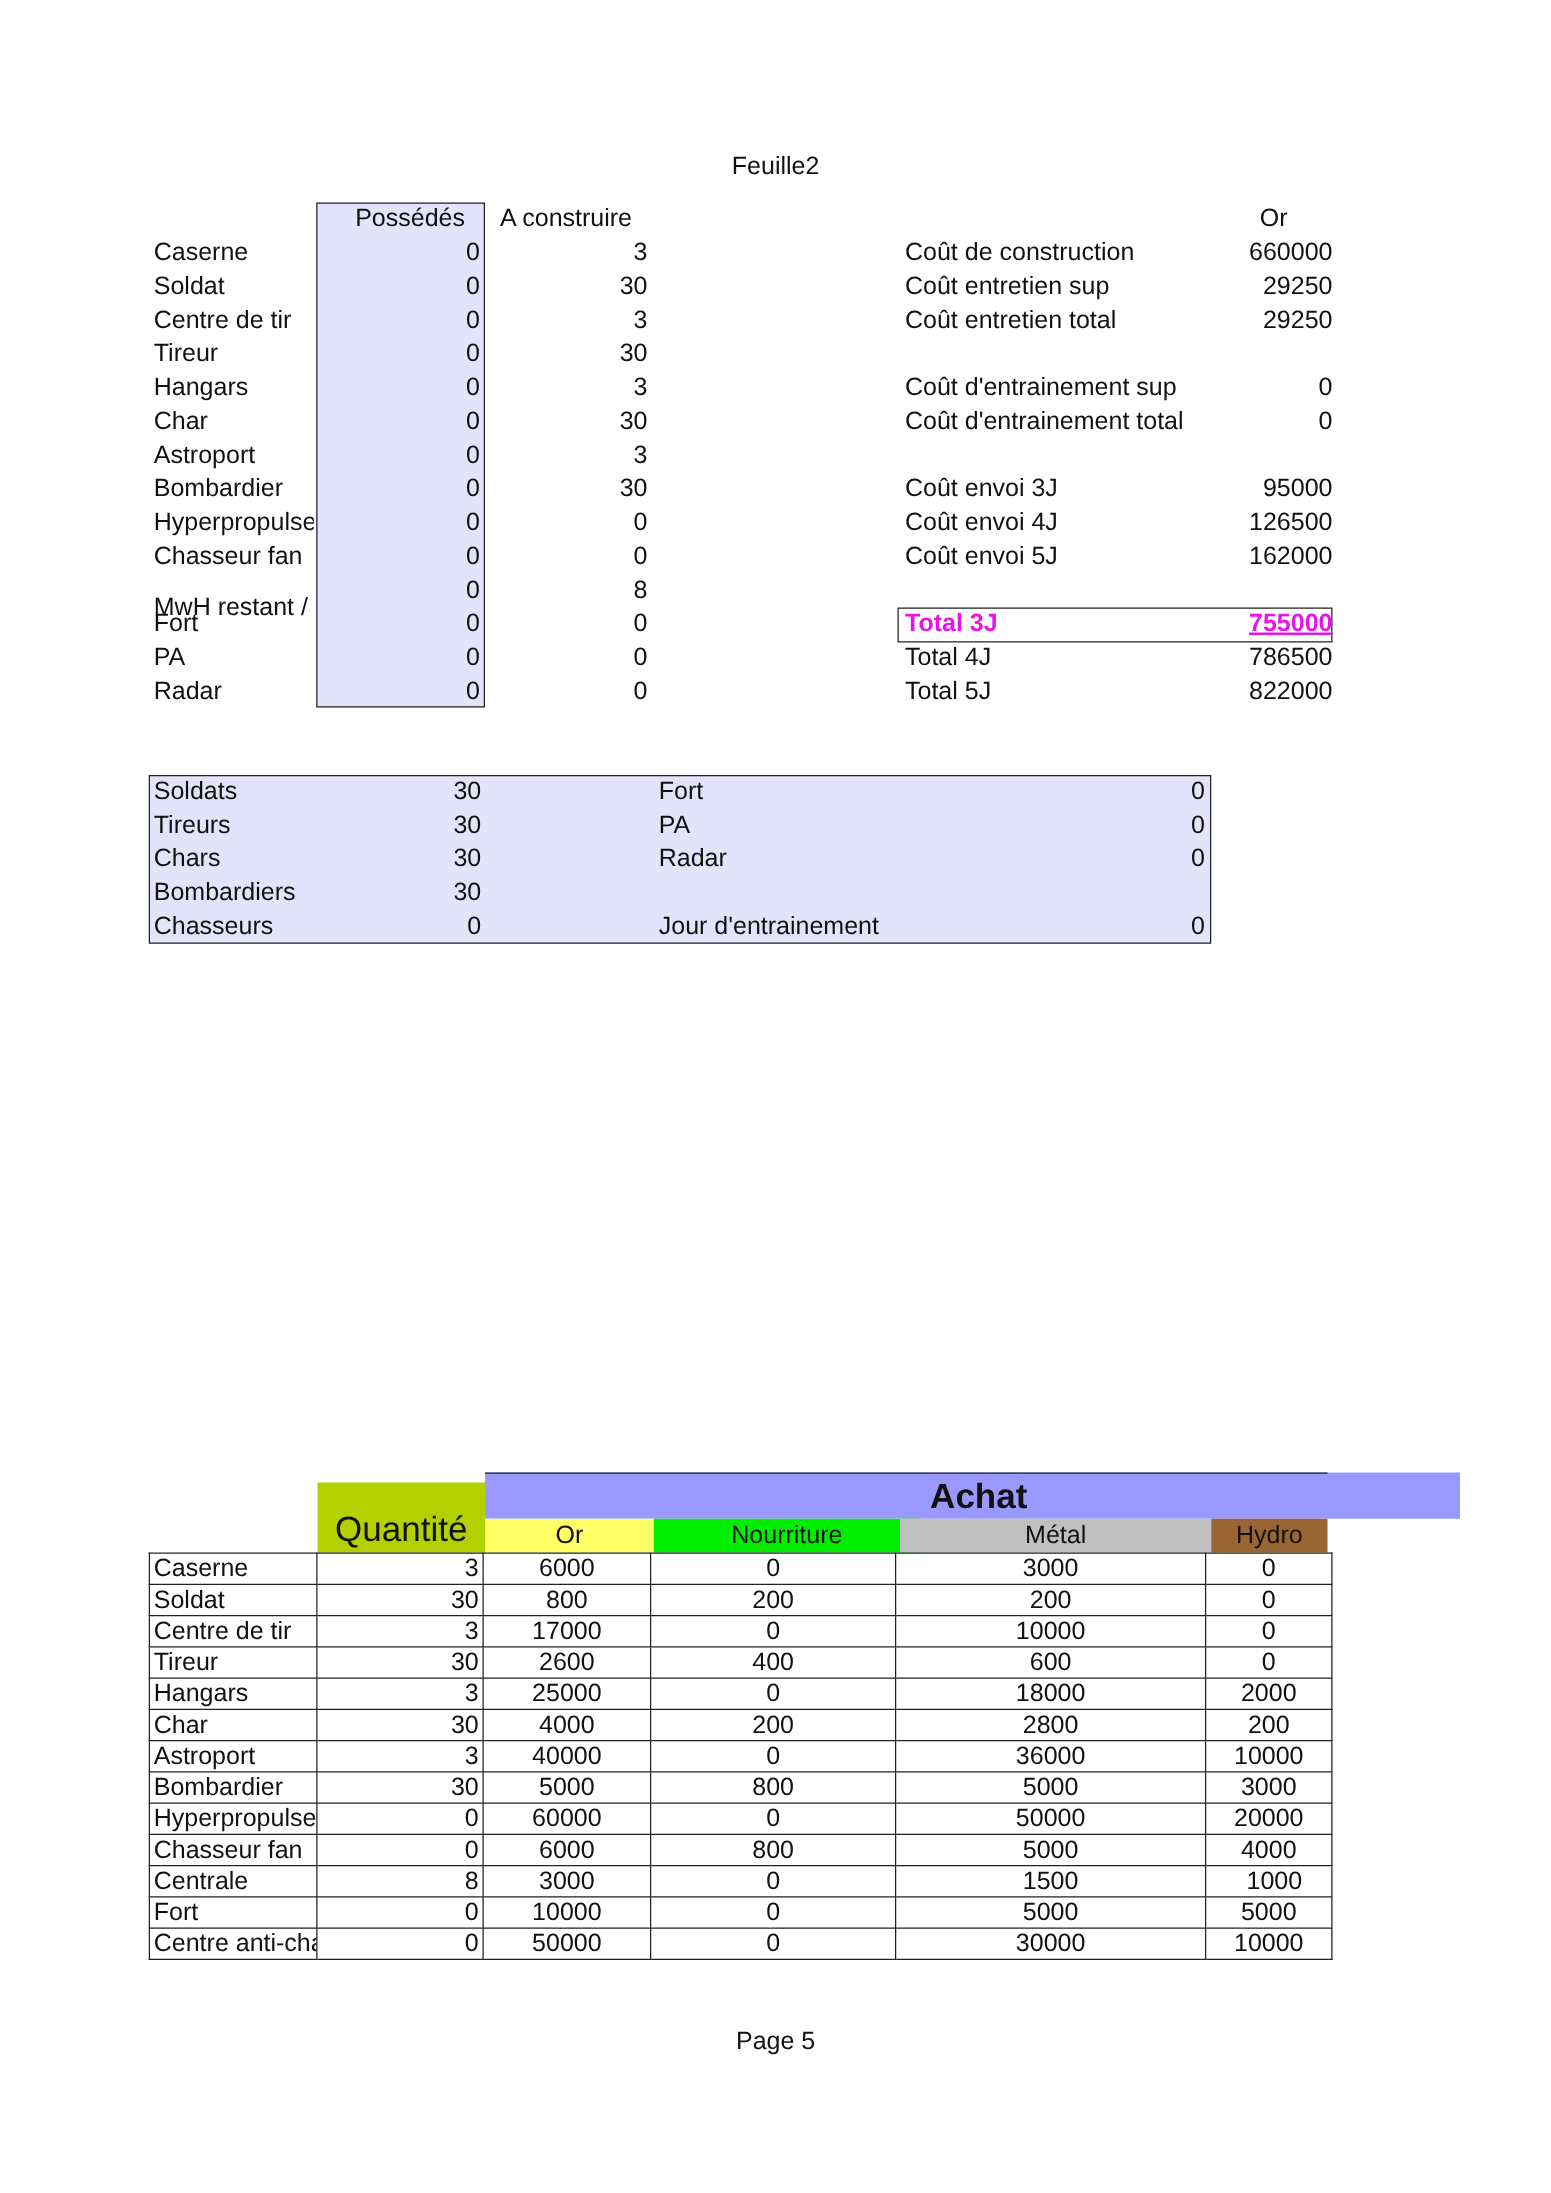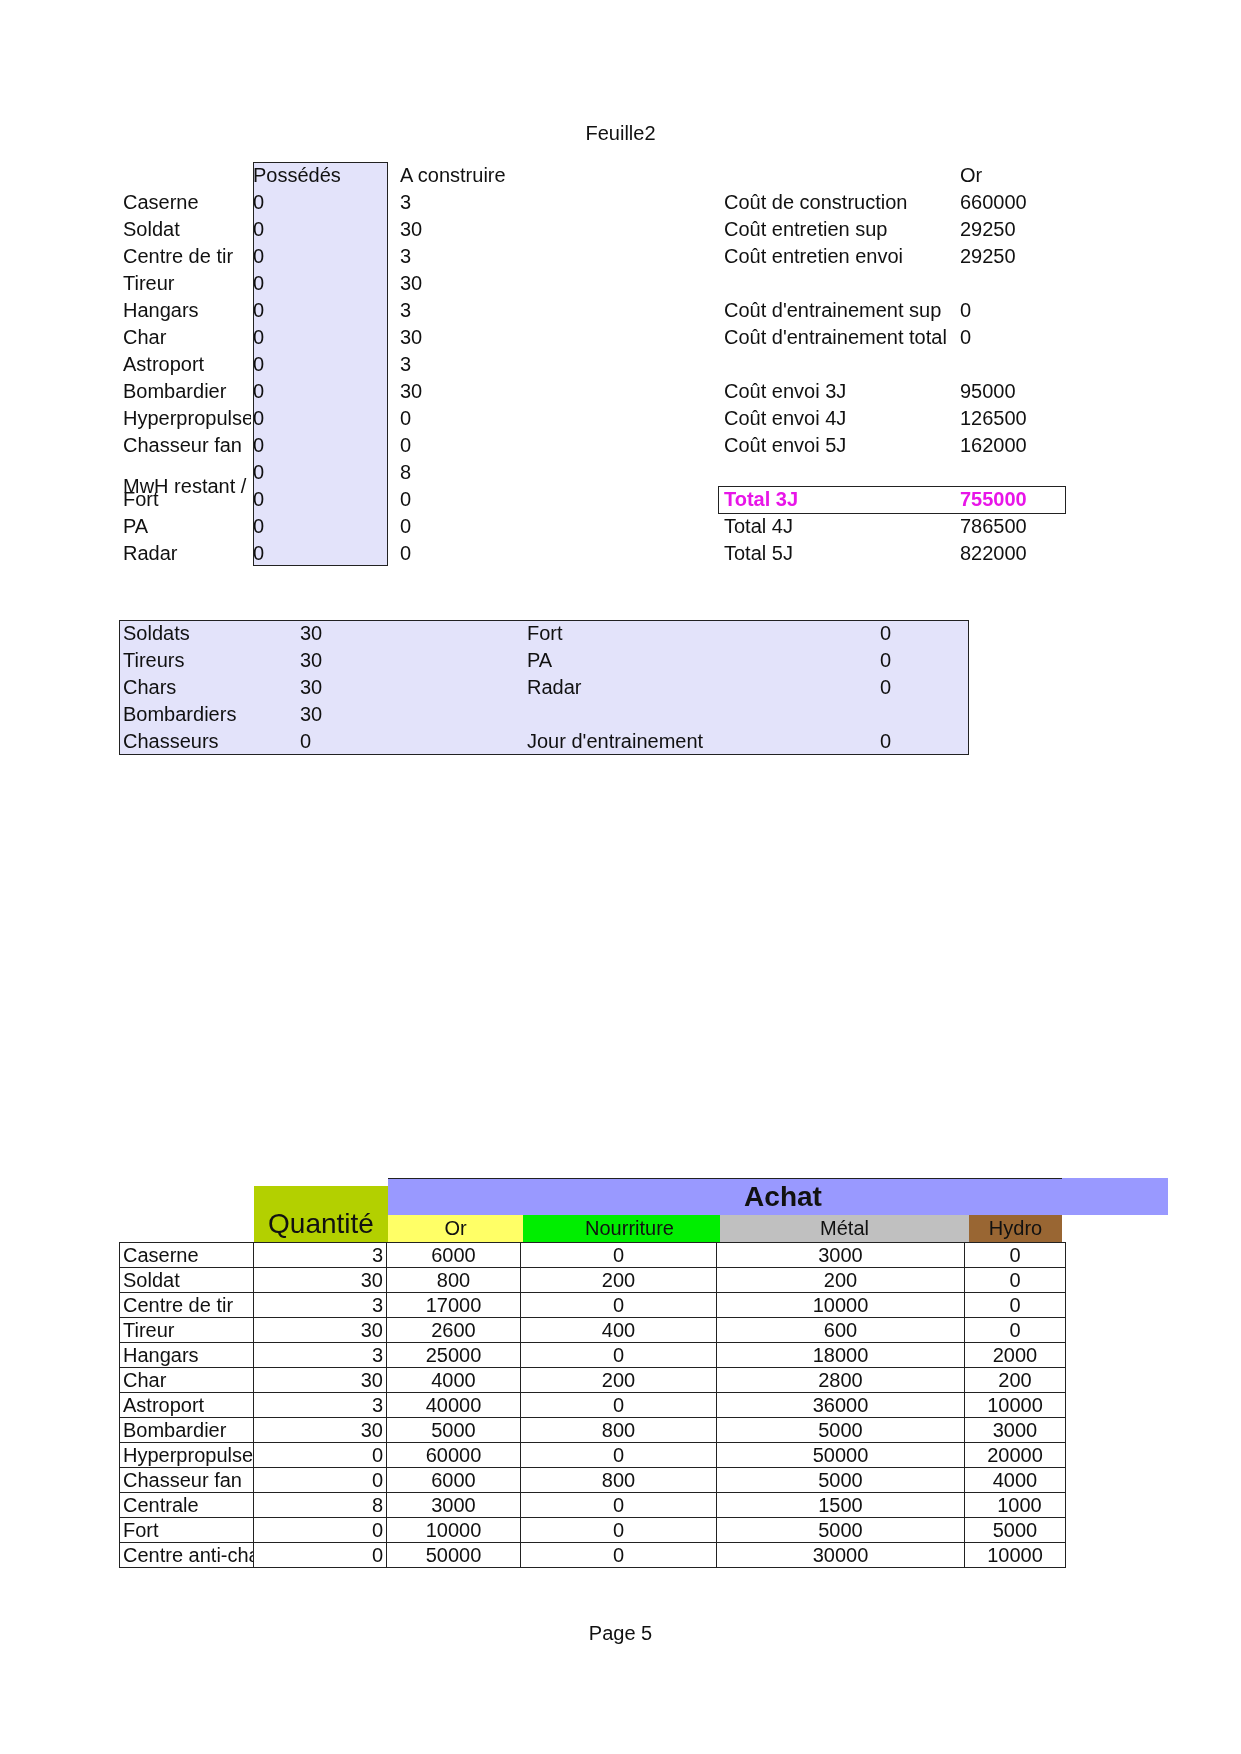--- a/index.html
+++ b/index.html
@@ -1,20 +1,20 @@
 <!DOCTYPE html>
 <html><head>
 <meta charset="utf-8">
 <style>
   html, body { margin:0; padding:0; background:#fff; }
   body { width:1241px; height:1754px; position:relative; overflow:hidden;
          font-family:"Liberation Sans", sans-serif; font-size:20px; color:#111; }
   .abs { position:absolute; white-space:nowrap; line-height:27px; }
   .title { left:0; width:1241px; top:120px; text-align:center; }
-  .r { }
+  .r { text-align:right; }
 
   
   #poss-box { position:absolute; left:253px; top:162px; width:133px; height:402px;
               background:#e3e3fa; border:1px solid #222; }
   
   #total3-box { position:absolute; left:718px; top:486px; width:346px; height:26px; border:1px solid #222; }
   .magenta { color:#e815e8; font-weight:bold; }
 
   
   #summary { position:absolute; left:119px; top:620px; width:848px; height:133px;
@@ -87,37 +87,37 @@
     <div class="abs r" style="left:253px;width:131px;top:540px;">0</div>
     <div class="abs r" style="left:400px;width:118px;top:540px;">0</div>
   </div>
 
 <div class="abs r" style="left:960px;width:70px;top:162px;">Or</div>
 <div id="cost-rows">
     <div class="abs" style="left:724px;top:189px;">Coût de construction</div>
     <div class="abs r" style="left:960px;width:106px;top:189px;">660000</div>
     <div class="abs" style="left:724px;top:216px;">Coût entretien sup</div>
     <div class="abs r" style="left:960px;width:106px;top:216px;">29250</div>
-    <div class="abs" style="left:724px;top:243px;">Coût entretien envoi</div>
+    <div class="abs" style="left:724px;top:243px;">Coût entretien total</div>
     <div class="abs r" style="left:960px;width:106px;top:243px;">29250</div>
     <div class="abs" style="left:724px;top:297px;">Coût d'entrainement sup</div>
     <div class="abs r" style="left:960px;width:106px;top:297px;">0</div>
     <div class="abs" style="left:724px;top:324px;">Coût d'entrainement total</div>
     <div class="abs r" style="left:960px;width:106px;top:324px;">0</div>
     <div class="abs" style="left:724px;top:378px;">Coût envoi 3J</div>
     <div class="abs r" style="left:960px;width:106px;top:378px;">95000</div>
     <div class="abs" style="left:724px;top:405px;">Coût envoi 4J</div>
     <div class="abs r" style="left:960px;width:106px;top:405px;">126500</div>
     <div class="abs" style="left:724px;top:432px;">Coût envoi 5J</div>
     <div class="abs r" style="left:960px;width:106px;top:432px;">162000</div>
   </div>
 <div id="total3-box"></div>
 <div id="total-rows">
     <div class="abs magenta" style="left:724px;top:486px;color:#e815e8;">Total 3J</div>
-    <div class="abs magenta r" style="left:960px;width:106px;top:486px;color:#e815e8;">755000</div>
+    <div class="abs magenta r" style="left:960px;width:106px;top:486px;color:#e815e8;text-decoration:underline;">755000</div>
     <div class="abs" style="left:724px;top:513px;">Total 4J</div>
     <div class="abs r" style="left:960px;width:106px;top:513px;">786500</div>
     <div class="abs" style="left:724px;top:540px;">Total 5J</div>
     <div class="abs r" style="left:960px;width:106px;top:540px;">822000</div>
   </div>
 
 <div id="summary"></div>
 <div id="summary-rows">
     <div class="abs" style="left:123px;top:620px;">Soldats</div>
     <div class="abs r" style="left:300px;width:85px;top:620px;">30</div>

